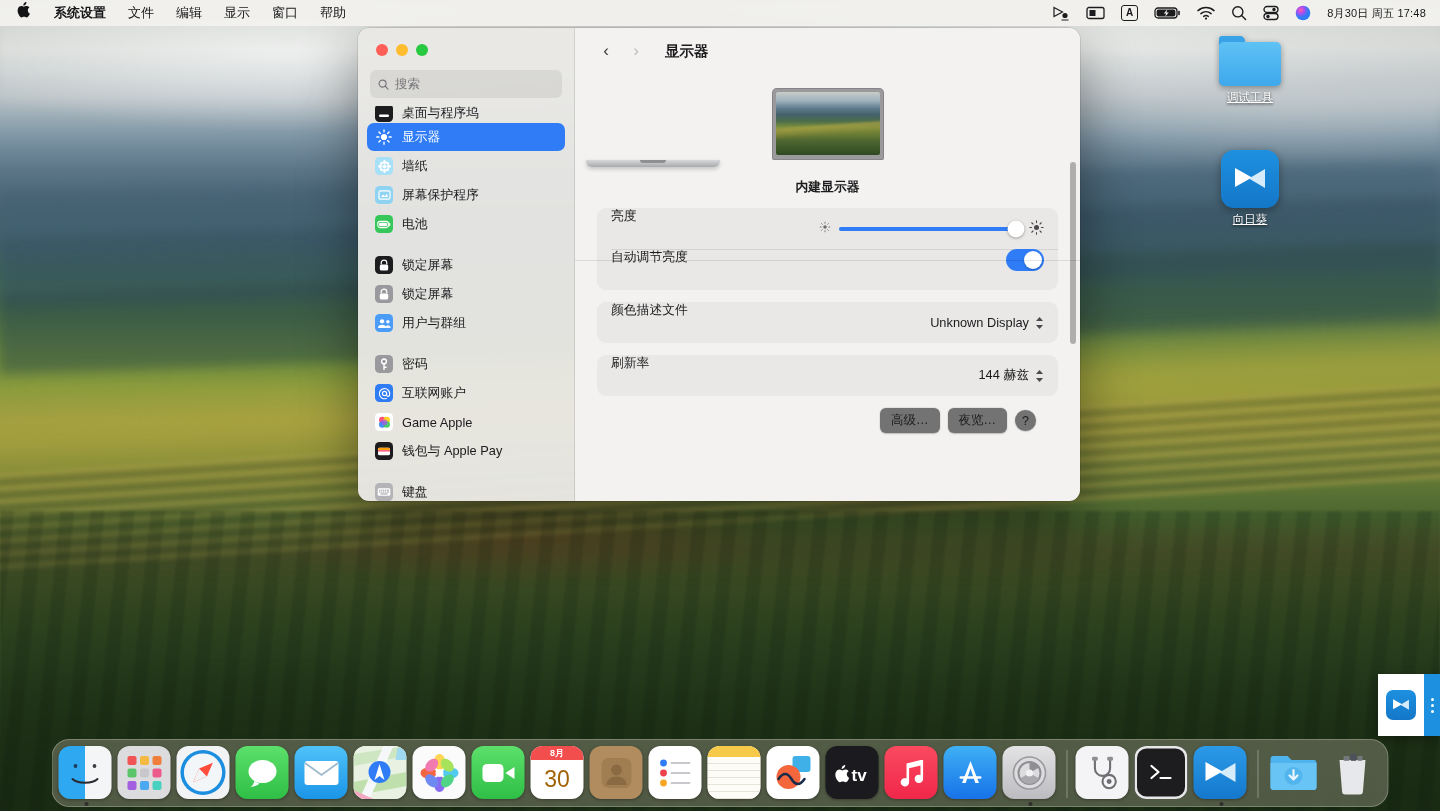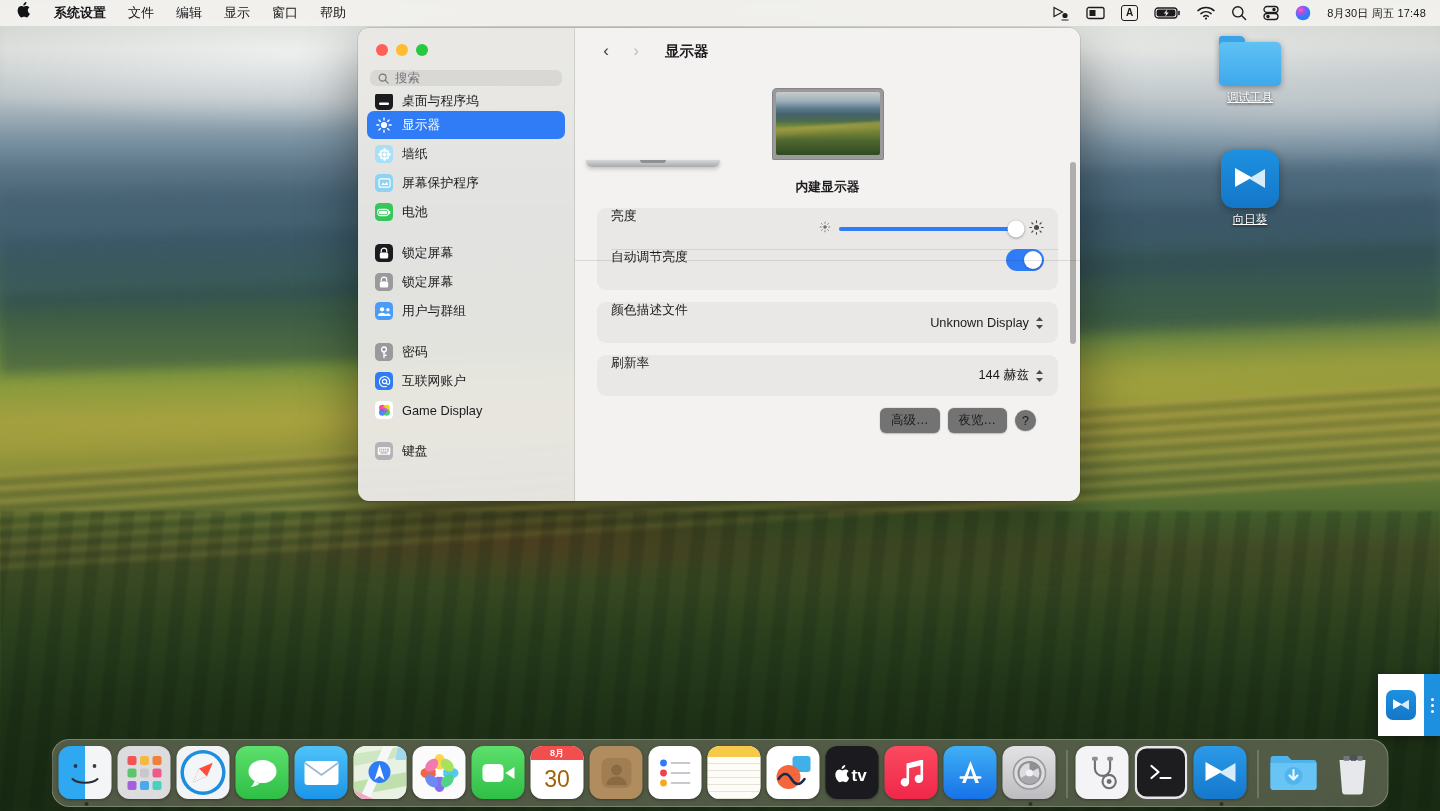--- a/index.html
+++ b/index.html
@@ -155,21 +155,21 @@
     display: flex; flex-direction: column; position: relative;
     border-right: .5px solid rgba(0,0,0,.10);
   }
   .traffic { display: flex; gap: 8px; padding: 16px 0 0 18px; }
   .tl { width: 12px; height: 12px; border-radius: 50%; }
   .tl.red { background: #ff5f57; }
   .tl.yellow { background: #febc2e; }
   .tl.green { background: #28c840; }
   .search-wrap { padding: 14px 12px 8px 12px; }
   .search-field {
-    height: 16px; background: rgba(0,0,0,.065); border-radius: 6px;
+    height: 28px; background: rgba(0,0,0,.065); border-radius: 6px;
     display: flex; align-items: center; gap: 6px; padding: 0 8px;
     color: #77767a; font-size: 12.5px;
   }
   .side-list { flex: 1; overflow: hidden; padding: 0 9px; position: relative; }
   .side-item {
     display: flex; align-items: center; gap: 9px;
     height: 28px; border-radius: 7px; padding: 0 8px;
     font-size: 12.8px; color: #1c1c1e; margin-bottom: 1px;
     white-space: nowrap;
   }
@@ -568,21 +568,31 @@
       <div class="side-item">
         <span class="si-ico" style="background:#fff;">
           <svg width="15" height="15" viewBox="0 0 16 16" aria-hidden="true">
             <circle cx="5.6" cy="5.4" r="3.5" fill="#ff3b6b" opacity=".88"></circle>
             <circle cx="10.3" cy="5.4" r="3.5" fill="#ffcc00" opacity=".88"></circle>
             <circle cx="5.6" cy="10.2" r="3.5" fill="#2f7cf6" opacity=".88"></circle>
             <circle cx="10.3" cy="10.2" r="3.5" fill="#34c759" opacity=".88"></circle>
             <circle cx="8" cy="7.8" r="3" fill="#a855f7" opacity=".75"></circle>
           </svg>
         </span>
-        <span>Game Display</span>
+        <span>Game Apple</span>
+      </div>
+      <div class="side-item">
+        <span class="si-ico" style="background:#1c1c1e;">
+          <svg width="14" height="11" viewBox="0 0 14 11" aria-hidden="true">
+            <rect x="1" y="1.8" width="12" height="7.5" rx="1.6" fill="#fff"></rect>
+            <rect x="1" y="1.8" width="12" height="2.2" rx="1.1" fill="#ff9f0a"></rect>
+            <rect x="1" y="4.0" width="12" height="1.6" fill="#ff6482"></rect>
+          </svg>
+        </span>
+        <span>钱包与 Apple Pay</span>
       </div>
 
       <div class="side-gap"></div>
 
       <div class="side-item">
         <span class="si-ico" style="background:#b4b4b8;">
           <svg width="14" height="10" viewBox="0 0 15 10" aria-hidden="true">
             <rect x="0.8" y="0.9" width="13.4" height="8.2" rx="1.5" fill="#fff"></rect>
             <g fill="#b4b4b8">
               <rect x="2.2" y="2.4" width="1.5" height="1.4"></rect>

